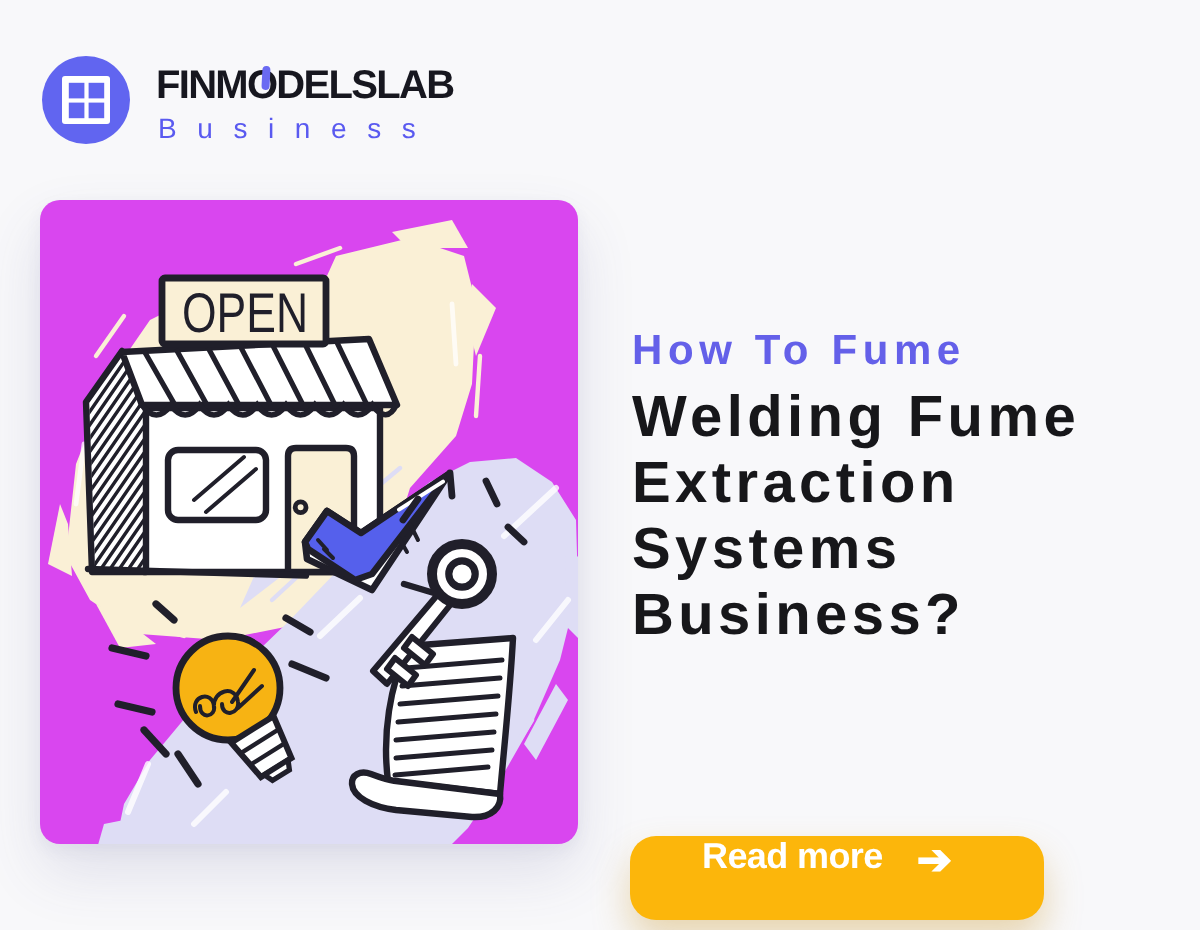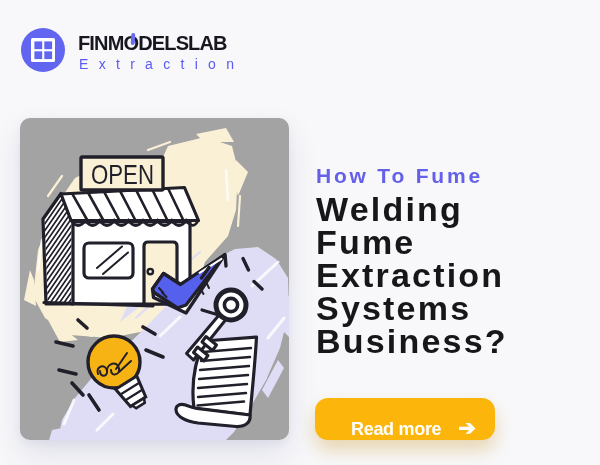--- a/index.html
+++ b/index.html
@@ -14,23 +14,23 @@
   <circle cx="22" cy="22" r="22" fill="#6165f0"></circle>
   <rect x="10" y="10" width="24" height="24" rx="1.5" fill="#ffffff"></rect>
   <rect x="13.4" y="13.4" width="7.8" height="7.8" fill="#6165f0"></rect>
   <rect x="23.3" y="13.4" width="7.8" height="7.8" fill="#6165f0"></rect>
   <rect x="13.4" y="23.3" width="7.8" height="7.8" fill="#6165f0"></rect>
   <rect x="23.3" y="23.3" width="7.8" height="7.8" fill="#6165f0"></rect>
 </svg>
 </div>
 <div class="abs" style="left:78px;top:31.5px;font-size:20px;font-weight:bold;color:#17171f;letter-spacing:-0.85px;">FINMODELSLAB</div>
 <div class="abs" style="left:131.2px;top:33px;width:3.6px;height:11.5px;background:#6a6af2;border-radius:2px;transform:rotate(3deg);"></div>
-<div class="abs" style="left:79px;top:55.7px;font-size:14px;color:#5a5af0;letter-spacing:10.3px;">Extraction</div>
+<div class="abs" style="left:79px;top:55.7px;font-size:14px;color:#5a5af0;letter-spacing:10.3px;">Business</div>
 
-<div class="abs" style="left:20px;top:118px;width:269px;height:322px;background:#a3a3a3;border-radius:10px;box-shadow:0 14px 30px rgba(80,80,140,0.14),0 3px 8px rgba(80,80,140,0.07);overflow:hidden;">
+<div class="abs" style="left:20px;top:100px;width:269px;height:322px;background:#d946ef;border-radius:10px;box-shadow:0 14px 30px rgba(80,80,140,0.14),0 3px 8px rgba(80,80,140,0.07);overflow:hidden;">
 <svg width="269" height="322" viewBox="20 118 269 322">
 
   <g fill="#faf0d6">
     <polygon points="33,296 38,250 55,207 75,178 95,168 130,161 163,157 168,146 205,137 232,146 238,170 236,210 228,236 205,262 190,310 150,330 110,338 70,335 45,318"></polygon>
     <polygon points="236,160 248,172 238,196 233,176"></polygon>
     <polygon points="196,134 226,128 234,142 204,142"></polygon>
     <polygon points="30,270 24,300 36,306 34,280"></polygon>
     <polygon points="48,320 60,342 78,340 60,326"></polygon>
   </g>
   <g stroke="#faf0d6" stroke-width="2.2" stroke-linecap="round" fill="none">
@@ -155,18 +155,18 @@
   <g stroke="#201f2a" stroke-width="3.4" stroke-linecap="round" fill="none">
     <path d="M225,254.5 L226,266"></path>
     <path d="M243,258.5 L248.5,270"></path>
     <path d="M254,281.5 L262,289"></path>
     <path d="M201.5,278 L209,267.5"></path>
   </g>
 </svg>
 </div>
 
 <div class="abs" style="left:316px;top:164px;font-size:21px;font-weight:bold;color:#6460e9;letter-spacing:2.8px;">How To Fume</div>
-<div class="abs" style="left:316px;top:193px;font-size:34px;font-weight:bold;color:#17171a;line-height:33px;letter-spacing:2.2px;width:240px;">Welding Fume Extraction Systems Business?</div>
+<div class="abs" style="left:316px;top:193px;font-size:29px;font-weight:bold;color:#17171a;line-height:33px;letter-spacing:2.2px;width:240px;">Welding Fume Extraction Systems Business?</div>
 
-<div class="abs" style="left:315px;top:398px;width:180px;height:42px;background:#fcb60b;border-radius:13px;box-shadow:0 10px 18px rgba(200,150,40,0.35);display:flex;align-items:flex-end;">
+<div class="abs" style="left:315px;top:418px;width:207px;height:42px;background:#fcb60b;border-radius:13px;box-shadow:0 10px 18px rgba(200,150,40,0.35);display:flex;align-items:flex-start;">
   <div style="margin-left:36px;font-size:18px;font-weight:bold;color:#ffffff;letter-spacing:-0.3px;">Read more</div>
   <div style="margin-left:17px;font-size:21px;font-weight:bold;color:#ffffff;">➔</div>
 </div>
 
 </body></html>

